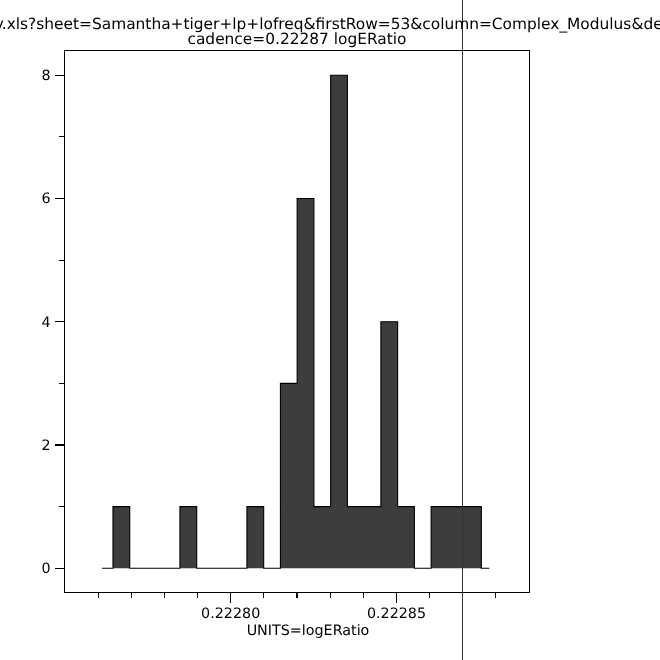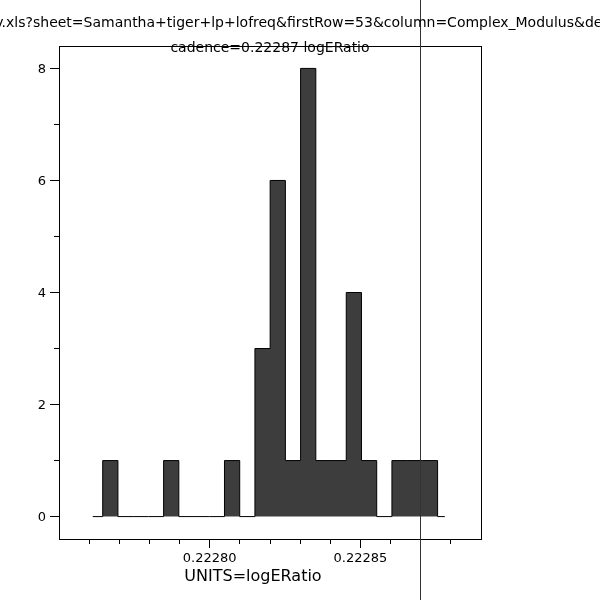--- a/index.html
+++ b/index.html
@@ -18,22 +18,22 @@
     font-size: 13px;
     fill: #000000;
   }
   .txt {
     position: absolute;
     white-space: nowrap;
     color: #000000;
     transform: translateX(-50%);
   }
   .title1 { top: 14px; left: 300px; font-size: 14px; }
-  .title2 { top: 39px; left: 270px; font-size: 14px; }
-  .xlabel { top: 566px; left: 253px; font-size: 16px; }
+  .title2 { top: 28px; left: 270px; font-size: 14px; }
+  .xlabel { top: 566px; left: 280px; font-size: 13px; }
 </style>
 </head>
 <body>
 
 <div class="figure">
   <svg id="plot-svg" width="600" height="600">
       <rect x="59" y="46" width="422" height="493" fill="#ffffff" stroke="#000000" stroke-width="1" shape-rendering="crispEdges"></rect>
       <path d="M92.75999999996654,516.5909090909091 L102.70714285714436,516.5909090909091 L102.70714285714436,460.5681818181818 L117.92928571430649,460.5681818181818 L117.92928571430649,516.5909090909091 L133.1514285714686,516.5909090909091 L133.1514285714686,516.5909090909091 L148.37357142863073,516.5909090909091 L148.37357142854705,516.5909090909091 L163.59571428570922,516.5909090909091 L163.59571428570922,460.5681818181818 L178.81785714287133,460.5681818181818 L178.81785714287133,516.5909090909091 L194.04000000003344,516.5909090909091 L194.04000000003344,516.5909090909091 L209.26214285719558,516.5909090909091 L209.2621428571119,516.5909090909091 L224.48428571427405,516.5909090909091 L224.48428571427405,460.5681818181818 L239.7064285714362,460.5681818181818 L239.7064285714362,516.5909090909091 L254.92857142859833,516.5909090909091 L254.92857142859833,348.5227272727273 L270.1507142857605,348.5227272727273 L270.1507142856768,180.45454545454544 L285.37285714283894,180.45454545454544 L285.37285714283894,460.5681818181818 L300.59500000000105,460.5681818181818 L300.59500000000105,68.40909090909093 L315.81714285716316,68.40909090909093 L315.81714285716316,460.5681818181818 L331.03928571432533,460.5681818181818 L331.03928571432533,460.5681818181818 L346.26142857148744,460.5681818181818 L346.26142857140377,292.5 L361.4835714285659,292.5 L361.4835714285659,460.5681818181818 L376.70571428572805,460.5681818181818 L376.70571428572805,516.5909090909091 L391.92785714289016,516.5909090909091 L391.92785714289016,460.5681818181818 L407.1500000000523,460.5681818181818 L407.14999999996866,460.5681818181818 L422.3721428571307,460.5681818181818 L422.3721428571307,460.5681818181818 L437.5942857142929,460.5681818181818 L437.5942857142929,516.5909090909091 L444.82857142853555,516.5909090909091" fill="#3d3d3d" stroke="#000000" stroke-width="1"></path>
       <line x1="59" x2="50" y1="516.5909090909091" y2="516.5909090909091" stroke="#000000" stroke-width="1" shape-rendering="crispEdges"></line>
       <text x="46" y="521.0909090909091" text-anchor="end">0</text>

